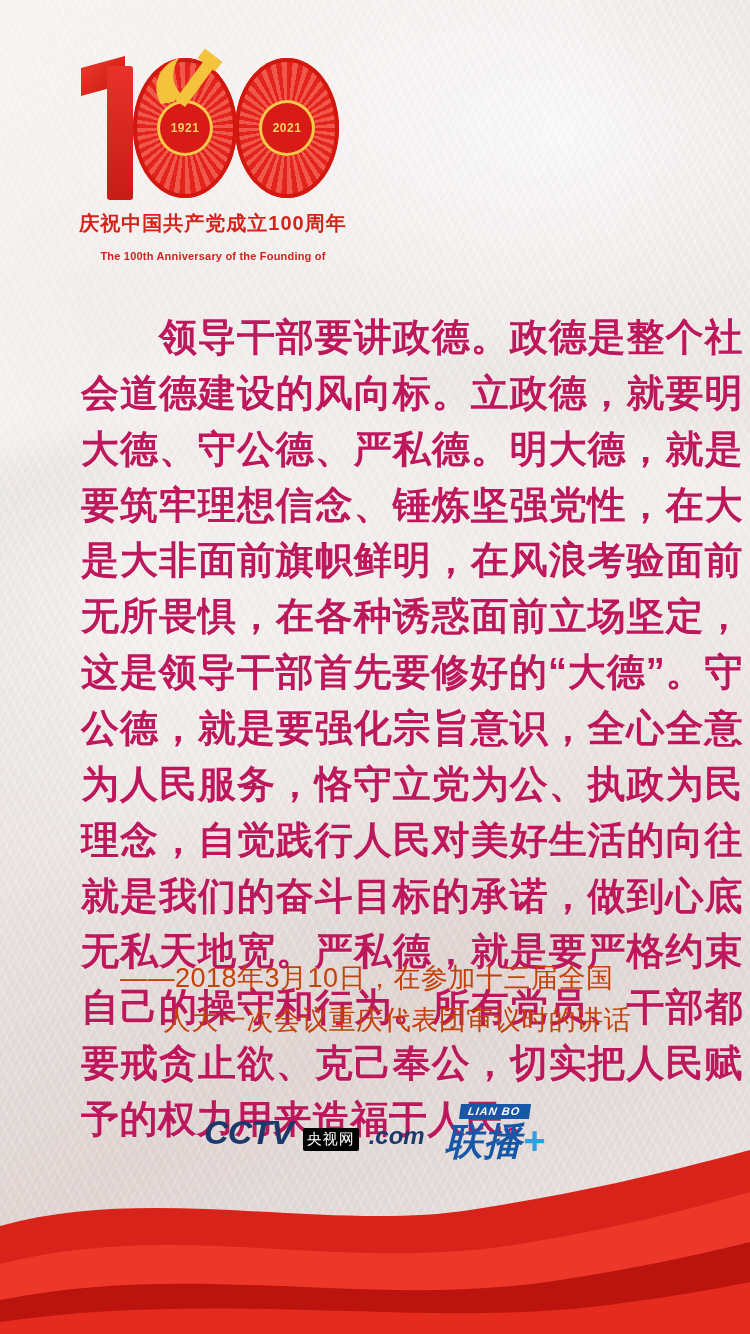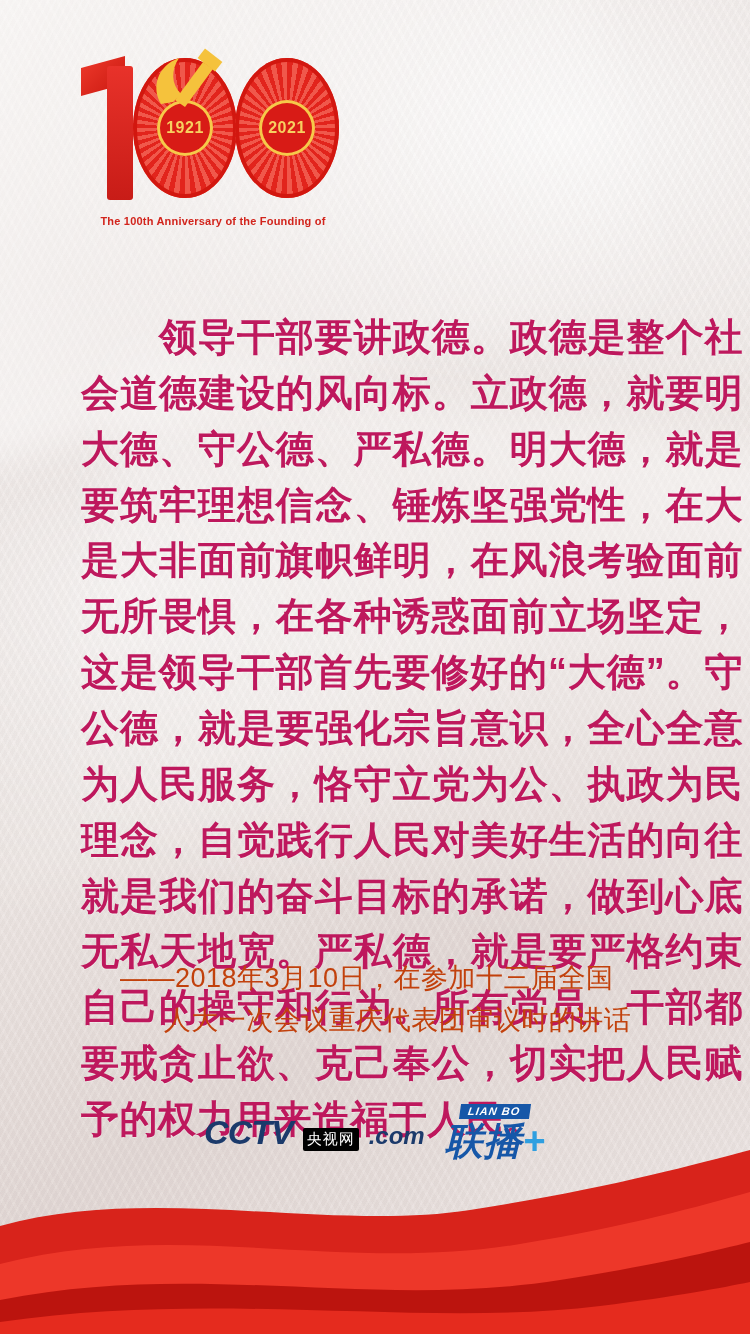--- a/index.html
+++ b/index.html
@@ -86,21 +86,21 @@
     position: absolute; left: 50%; top: 50%;
     transform: translate(-50%,-50%);
     width: 56px; height: 56px;
     border-radius: 50%;
     background: #d81b16;
     box-shadow: inset 0 0 0 3px #f6c94a;
     display: flex; align-items: center; justify-content: center;
   }
   .zero .hole span {
     color: #f7d060;
-    font-size: 16px;
+    font-size: 12px;
     font-weight: bold;
     letter-spacing: 0.5px;
   }
   .hammer-sickle {
     position: absolute;
     left: 56px; top: -10px;
     width: 90px; height: 78px;
     color: #f5c23c;
     z-index: 4;
   }
@@ -239,20 +239,21 @@
       <div class="hole">
         <span>2021</span>
       </div>
     </div>
     <svg class="hammer-sickle" viewBox="0 0 90 78">
       <path d="M20 62 C10 46 16 24 38 16 C30 28 30 42 40 52 L32 60 Z" fill="#f5c23c"></path>
       <path d="M34 58 L62 20 L72 27 L44 65 Z" fill="#f5c23c"></path>
       <path d="M58 12 L80 12 L80 24 L58 24 Z" fill="#f5c23c" transform="rotate(38 69 18)"></path>
     </svg>
   </div>
+  <div class="emblem-title">庆祝中国共产党成立100周年</div>
   <div class="emblem-sub">
     <div>The 100th Anniversary of the Founding of</div>
   </div>
 </div>
 
 <div class="quote">　　领导干部要讲政德。政德是整个社会道德建设的风向标。立政德，就要明大德、守公德、严私德。明大德，就是要筑牢理想信念、锤炼坚强党性，在大是大非面前旗帜鲜明，在风浪考验面前无所畏惧，在各种诱惑面前立场坚定，这是领导干部首先要修好的“大德”。守公德，就是要强化宗旨意识，全心全意为人民服务，恪守立党为公、执政为民理念，自觉践行人民对美好生活的向往就是我们的奋斗目标的承诺，做到心底无私天地宽。严私德，就是要严格约束自己的操守和行为。所有党员、干部都要戒贪止欲、克己奉公，切实把人民赋予的权力用来造福于人民。</div>
 
 <div class="source">
   <div class="line1">——2018年3月10日，在参加十三届全国</div>
   <div class="line2">人大一次会议重庆代表团审议时的讲话</div>

